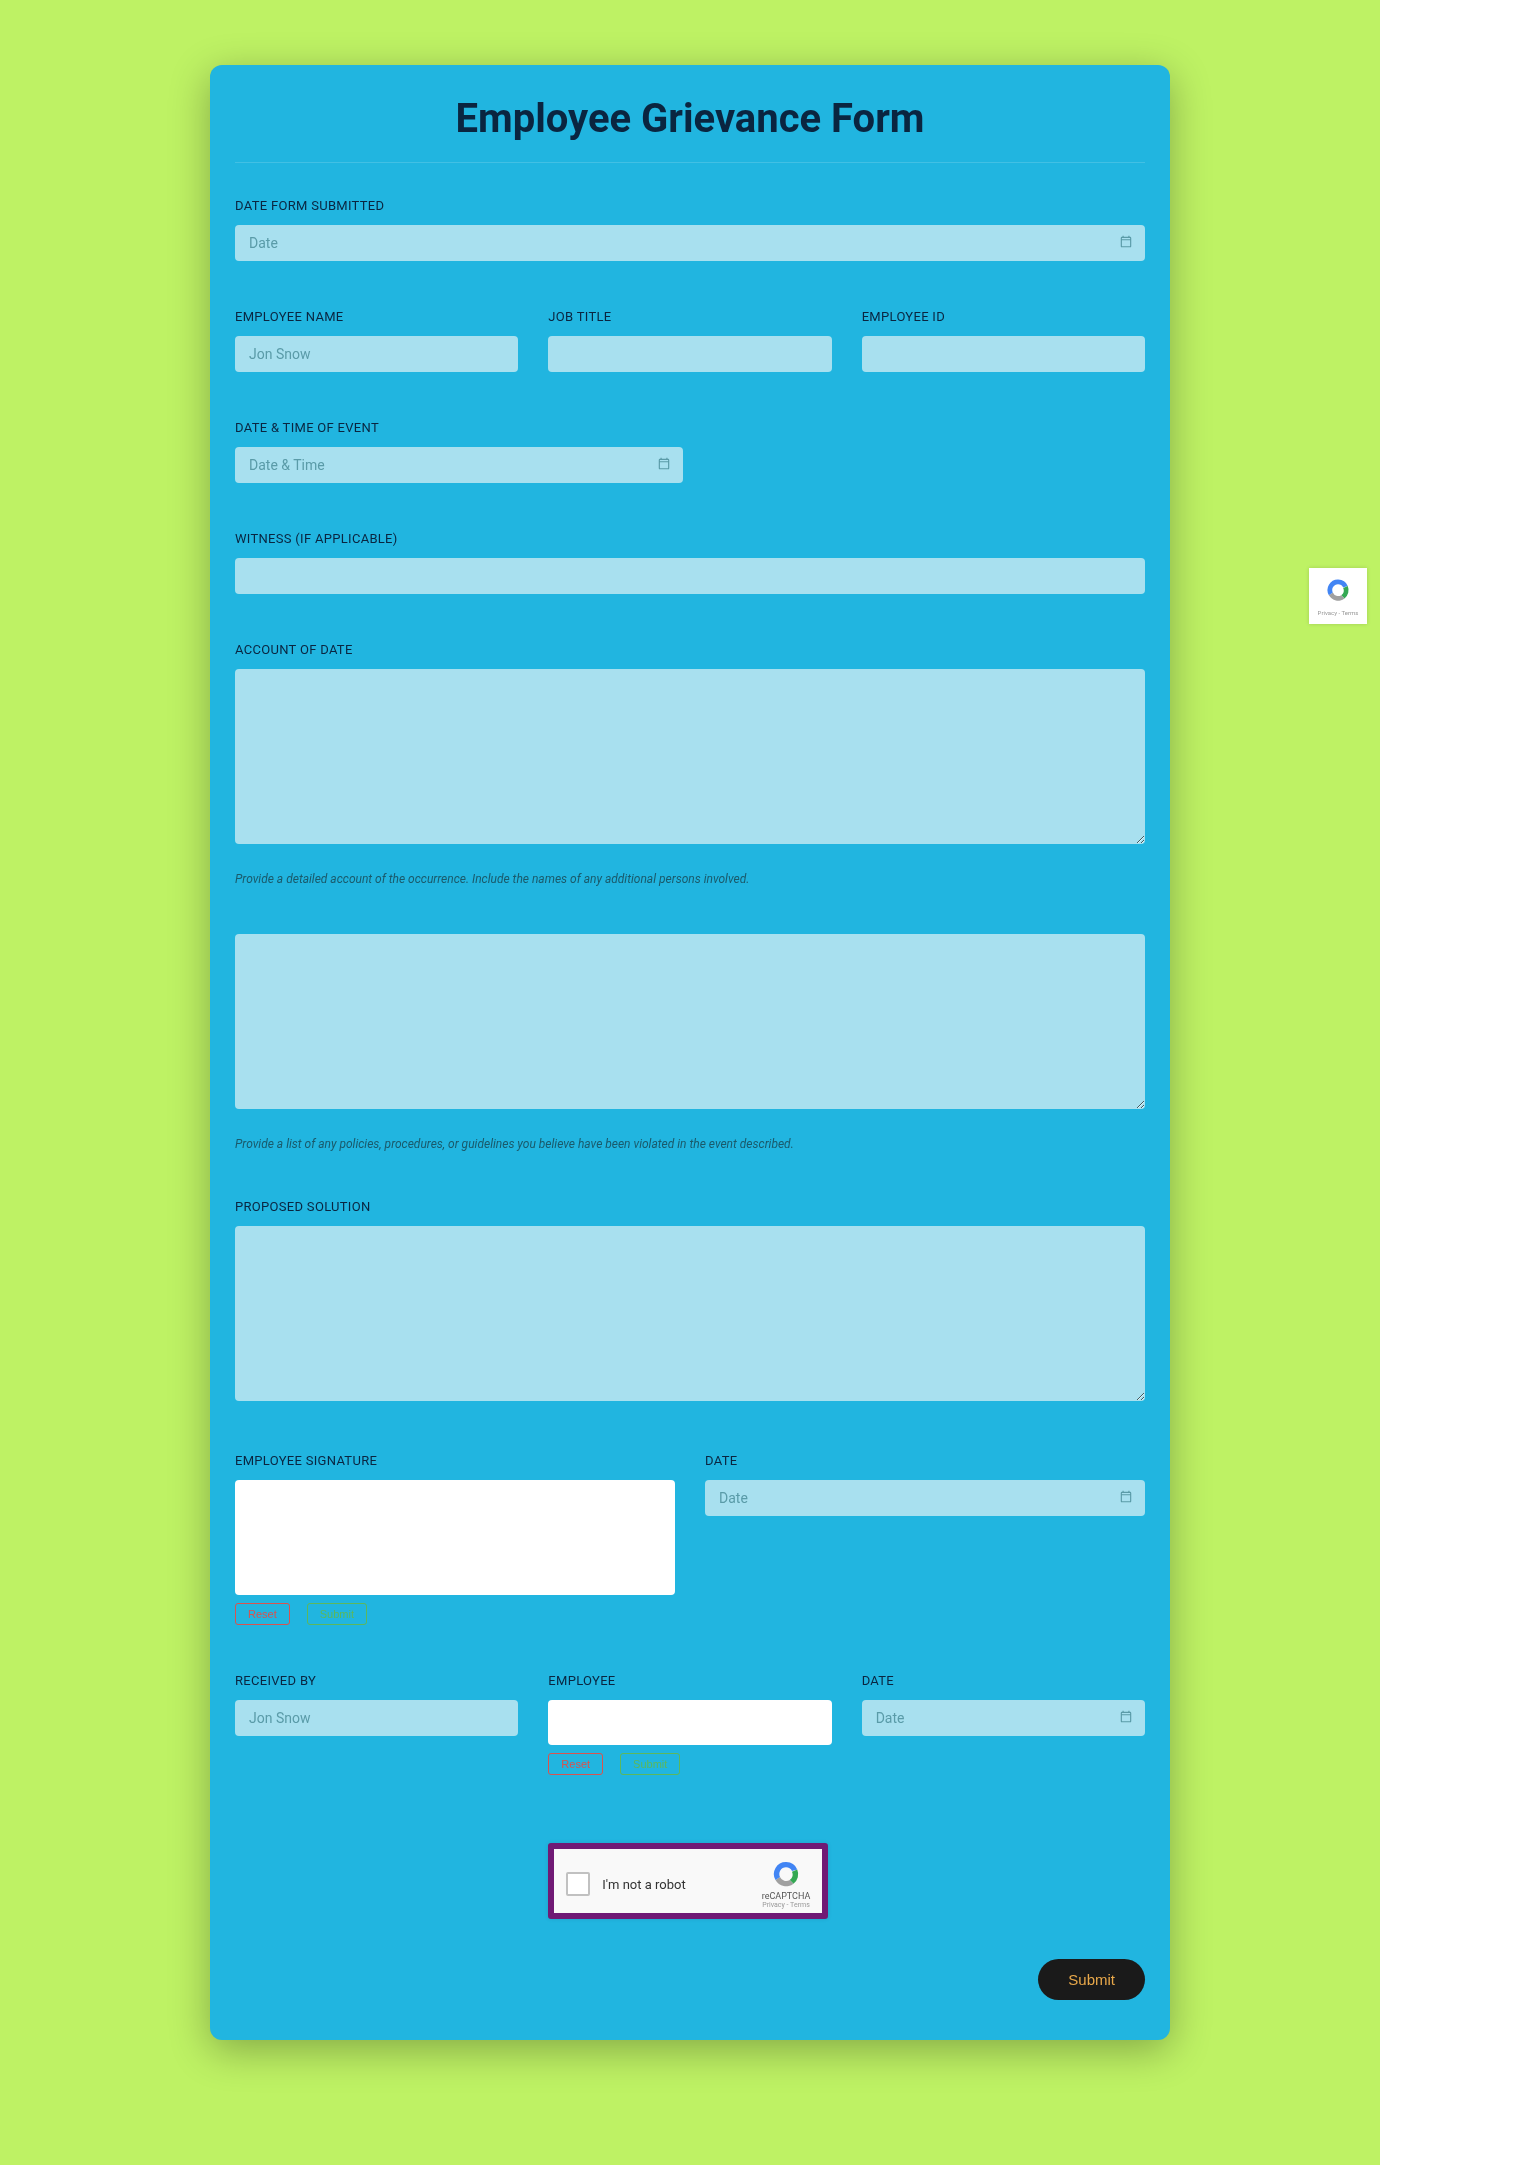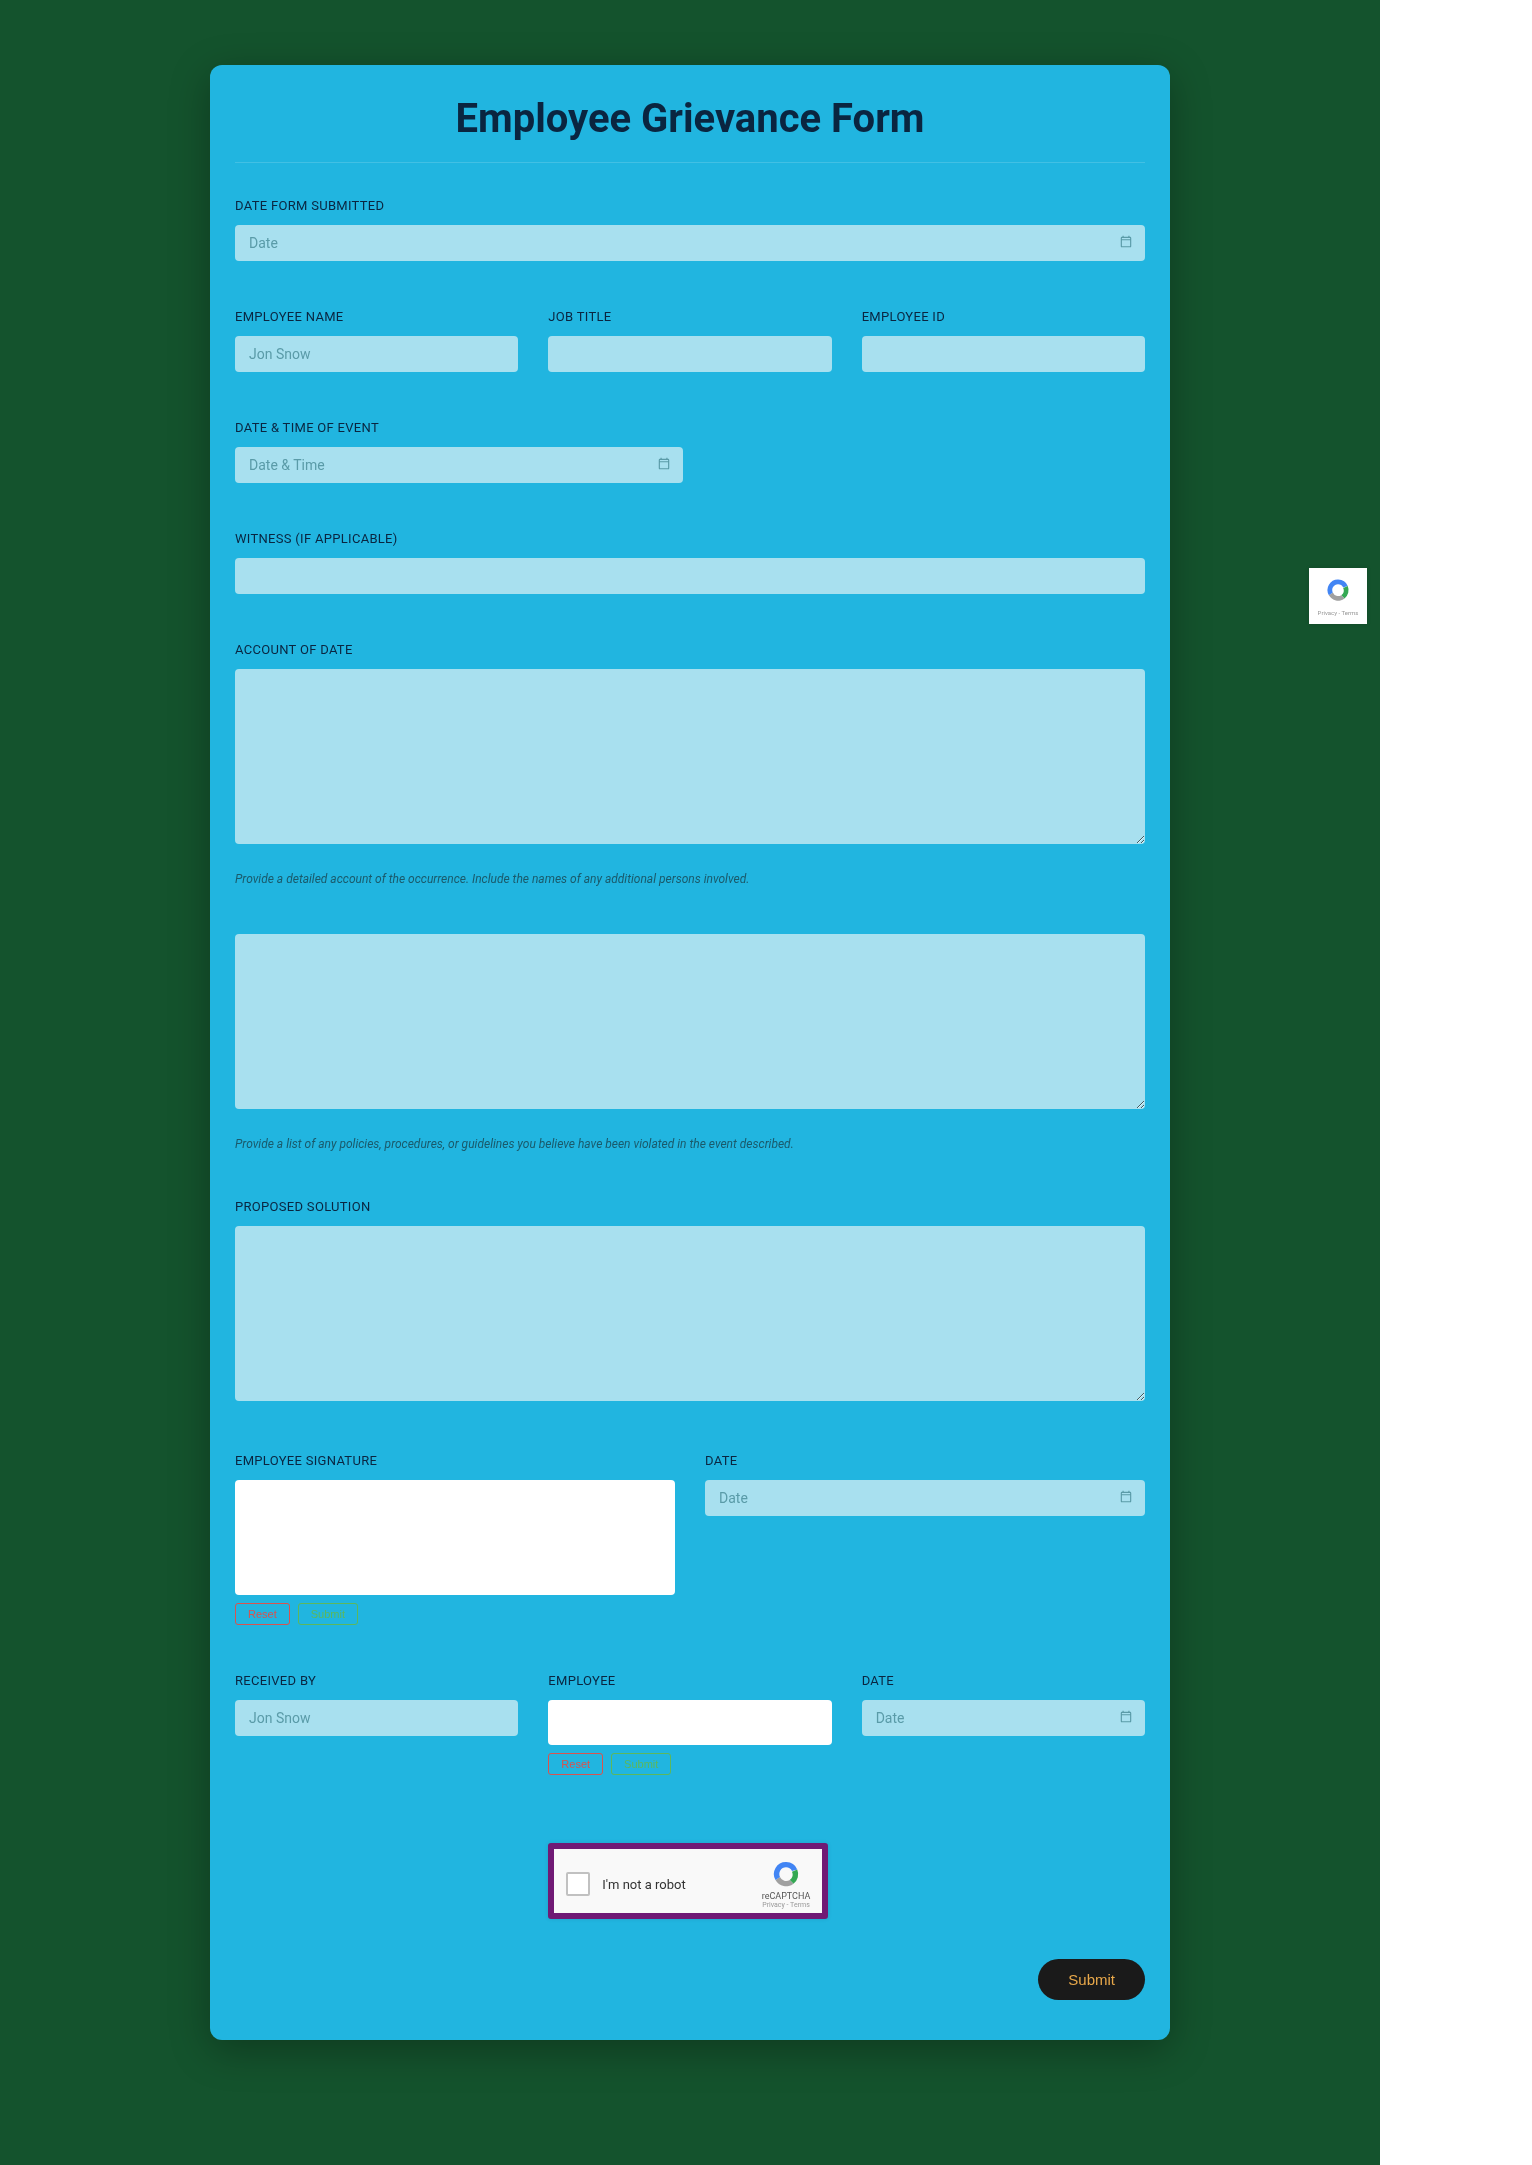--- a/index.html
+++ b/index.html
@@ -4,21 +4,21 @@
   <style>
     * { margin: 0; padding: 0; box-sizing: border-box; }
     body {
       font-family: -apple-system, BlinkMacSystemFont, "Segoe UI", Roboto, "Helvetica Neue", Arial, sans-serif;
       background: #fff;
       min-height: 2165px;
       width: 1532px;
       position: relative;
     }
     .dark-panel {
-      background: #14532d;
+      background: #bef264;
       width: 1380px;
       min-height: 2165px;
       position: absolute;
       left: 0;
       top: 0;
     }
     .form-card {
       background: #21b5e0;
       width: 960px;
       margin: 65px 0 0 210px;
@@ -88,21 +88,21 @@
       width: 100%;
     }
     .sig-pad-small {
       background: #fff;
       border-radius: 4px;
       height: 45px;
       width: 100%;
     }
     .sig-buttons {
       display: flex;
-      gap: 8px;
+      gap: 17px;
       margin-top: 8px;
     }
     .sig-btn-reset {
       background: transparent;
       border: 1px solid #d9534f;
       color: #d9534f;
       padding: 4px 12px;
       font-size: 11px;
       border-radius: 3px;
       cursor: pointer;

